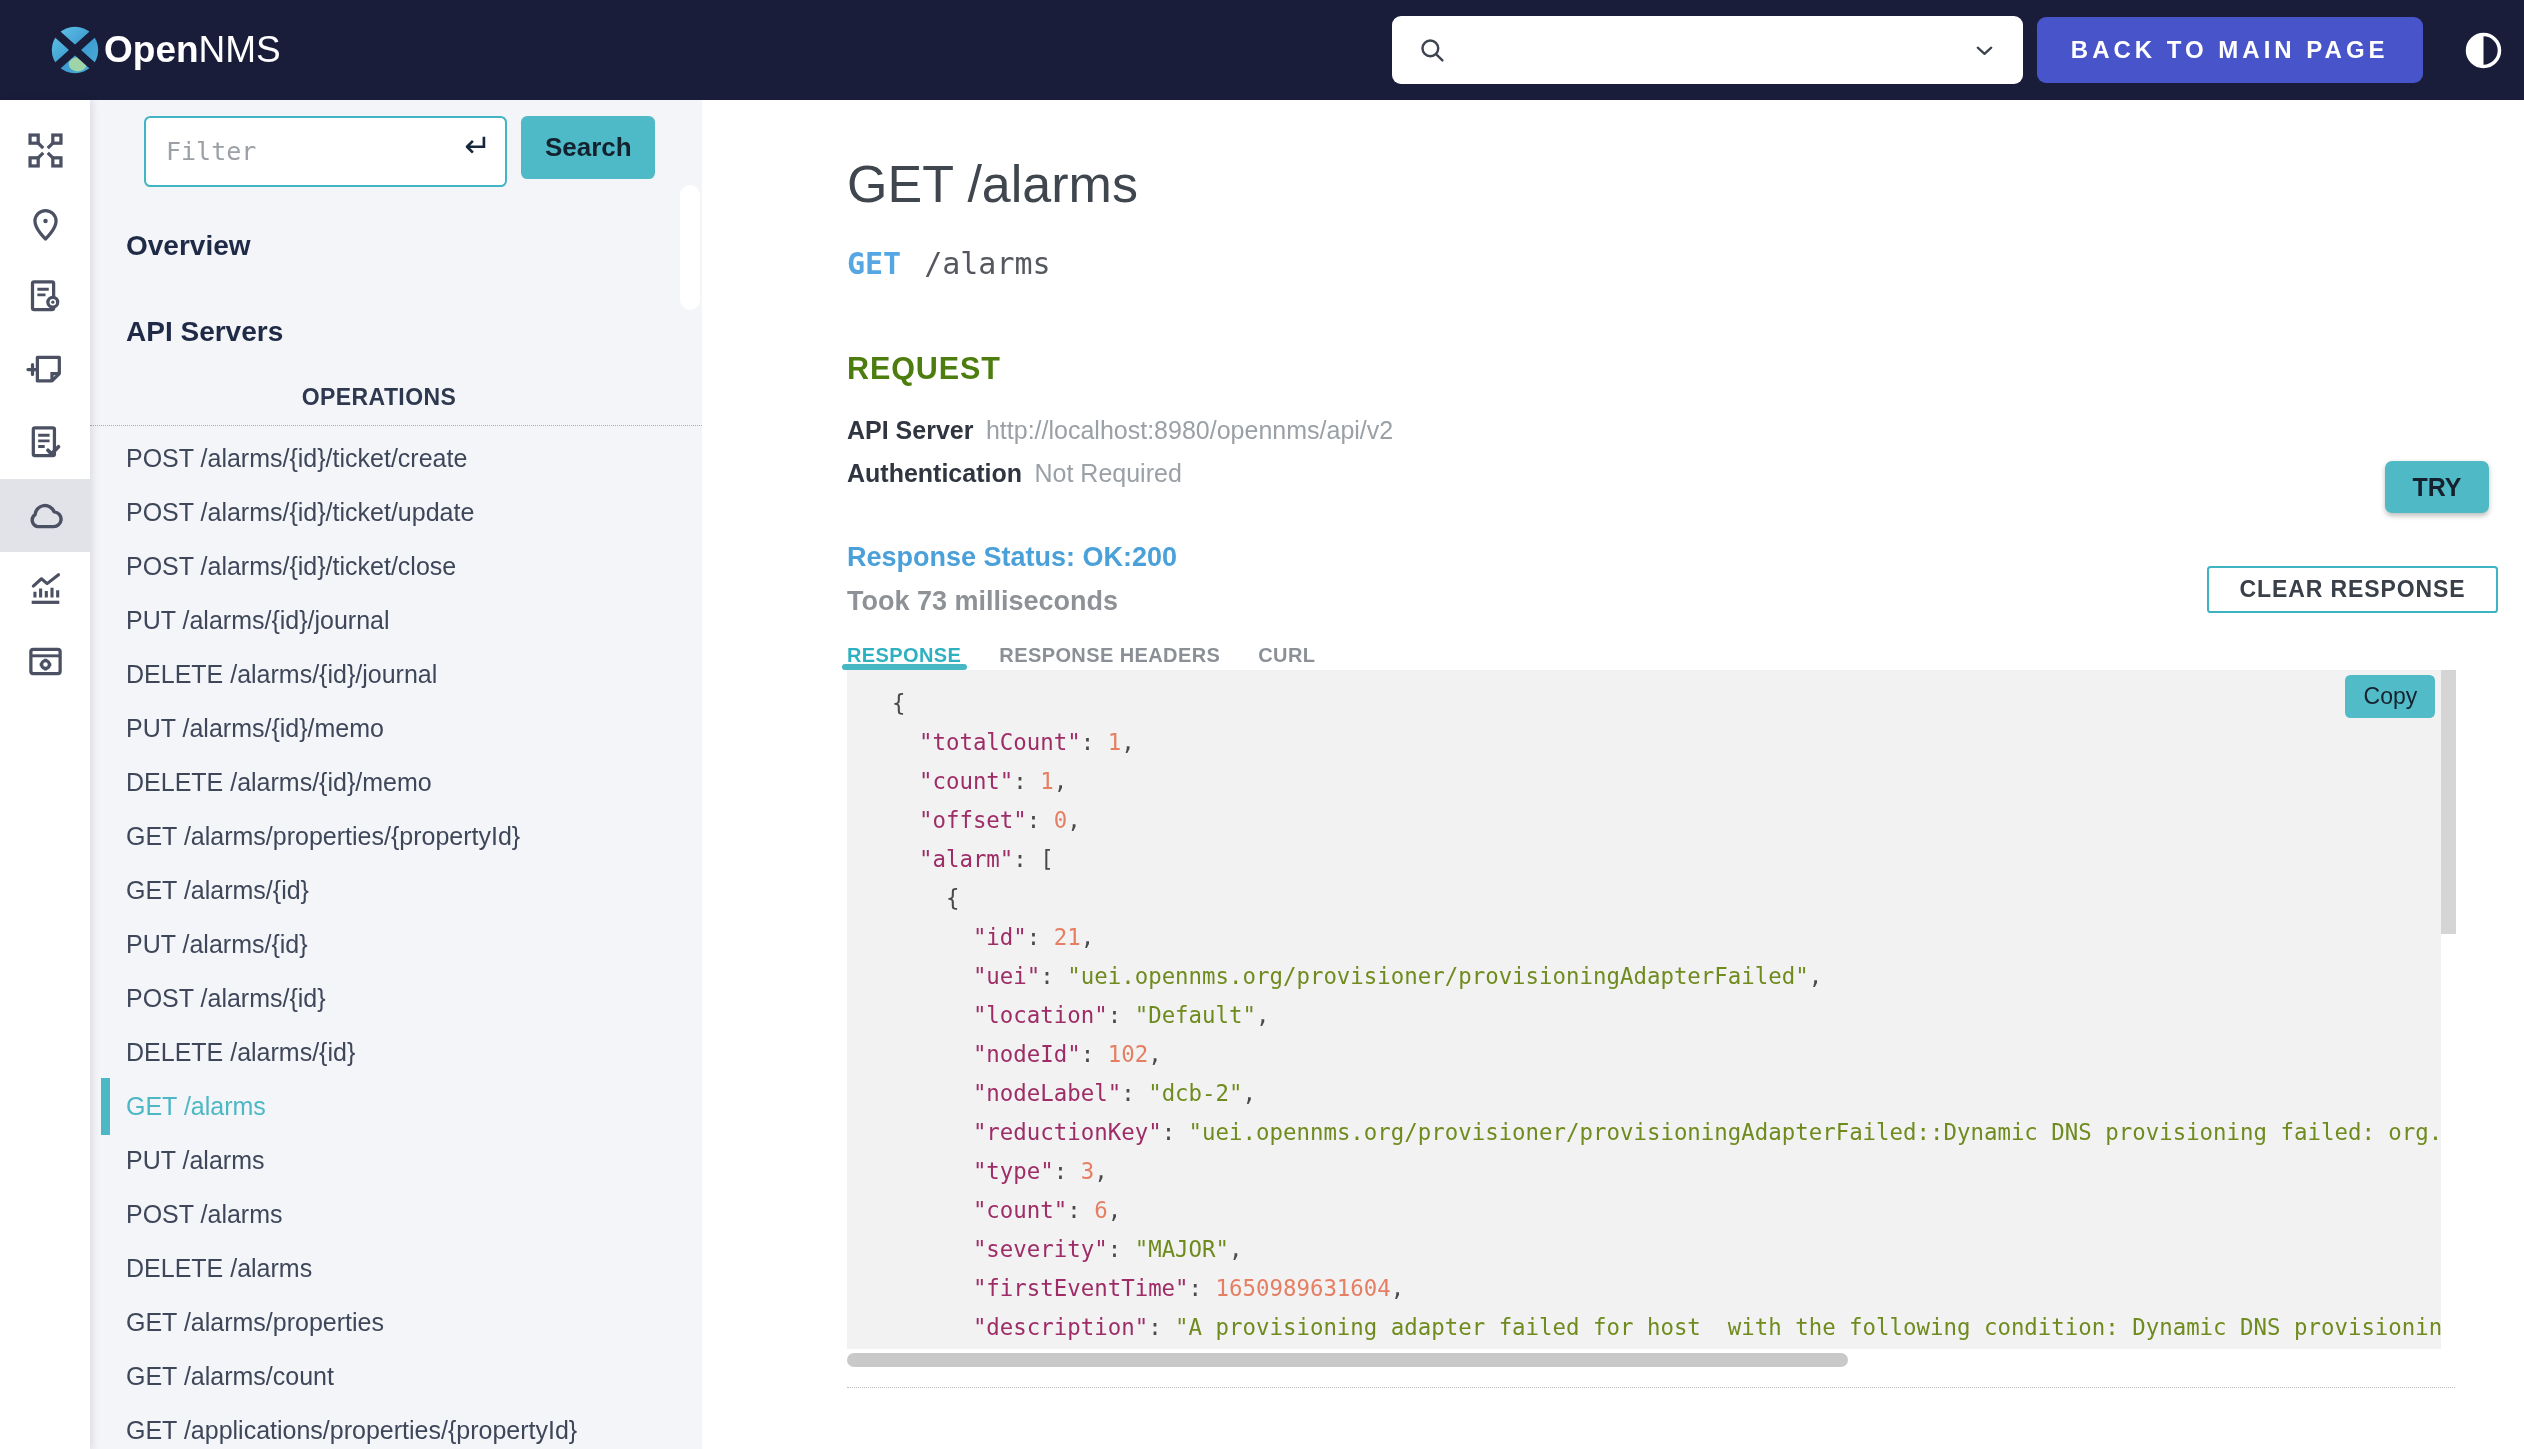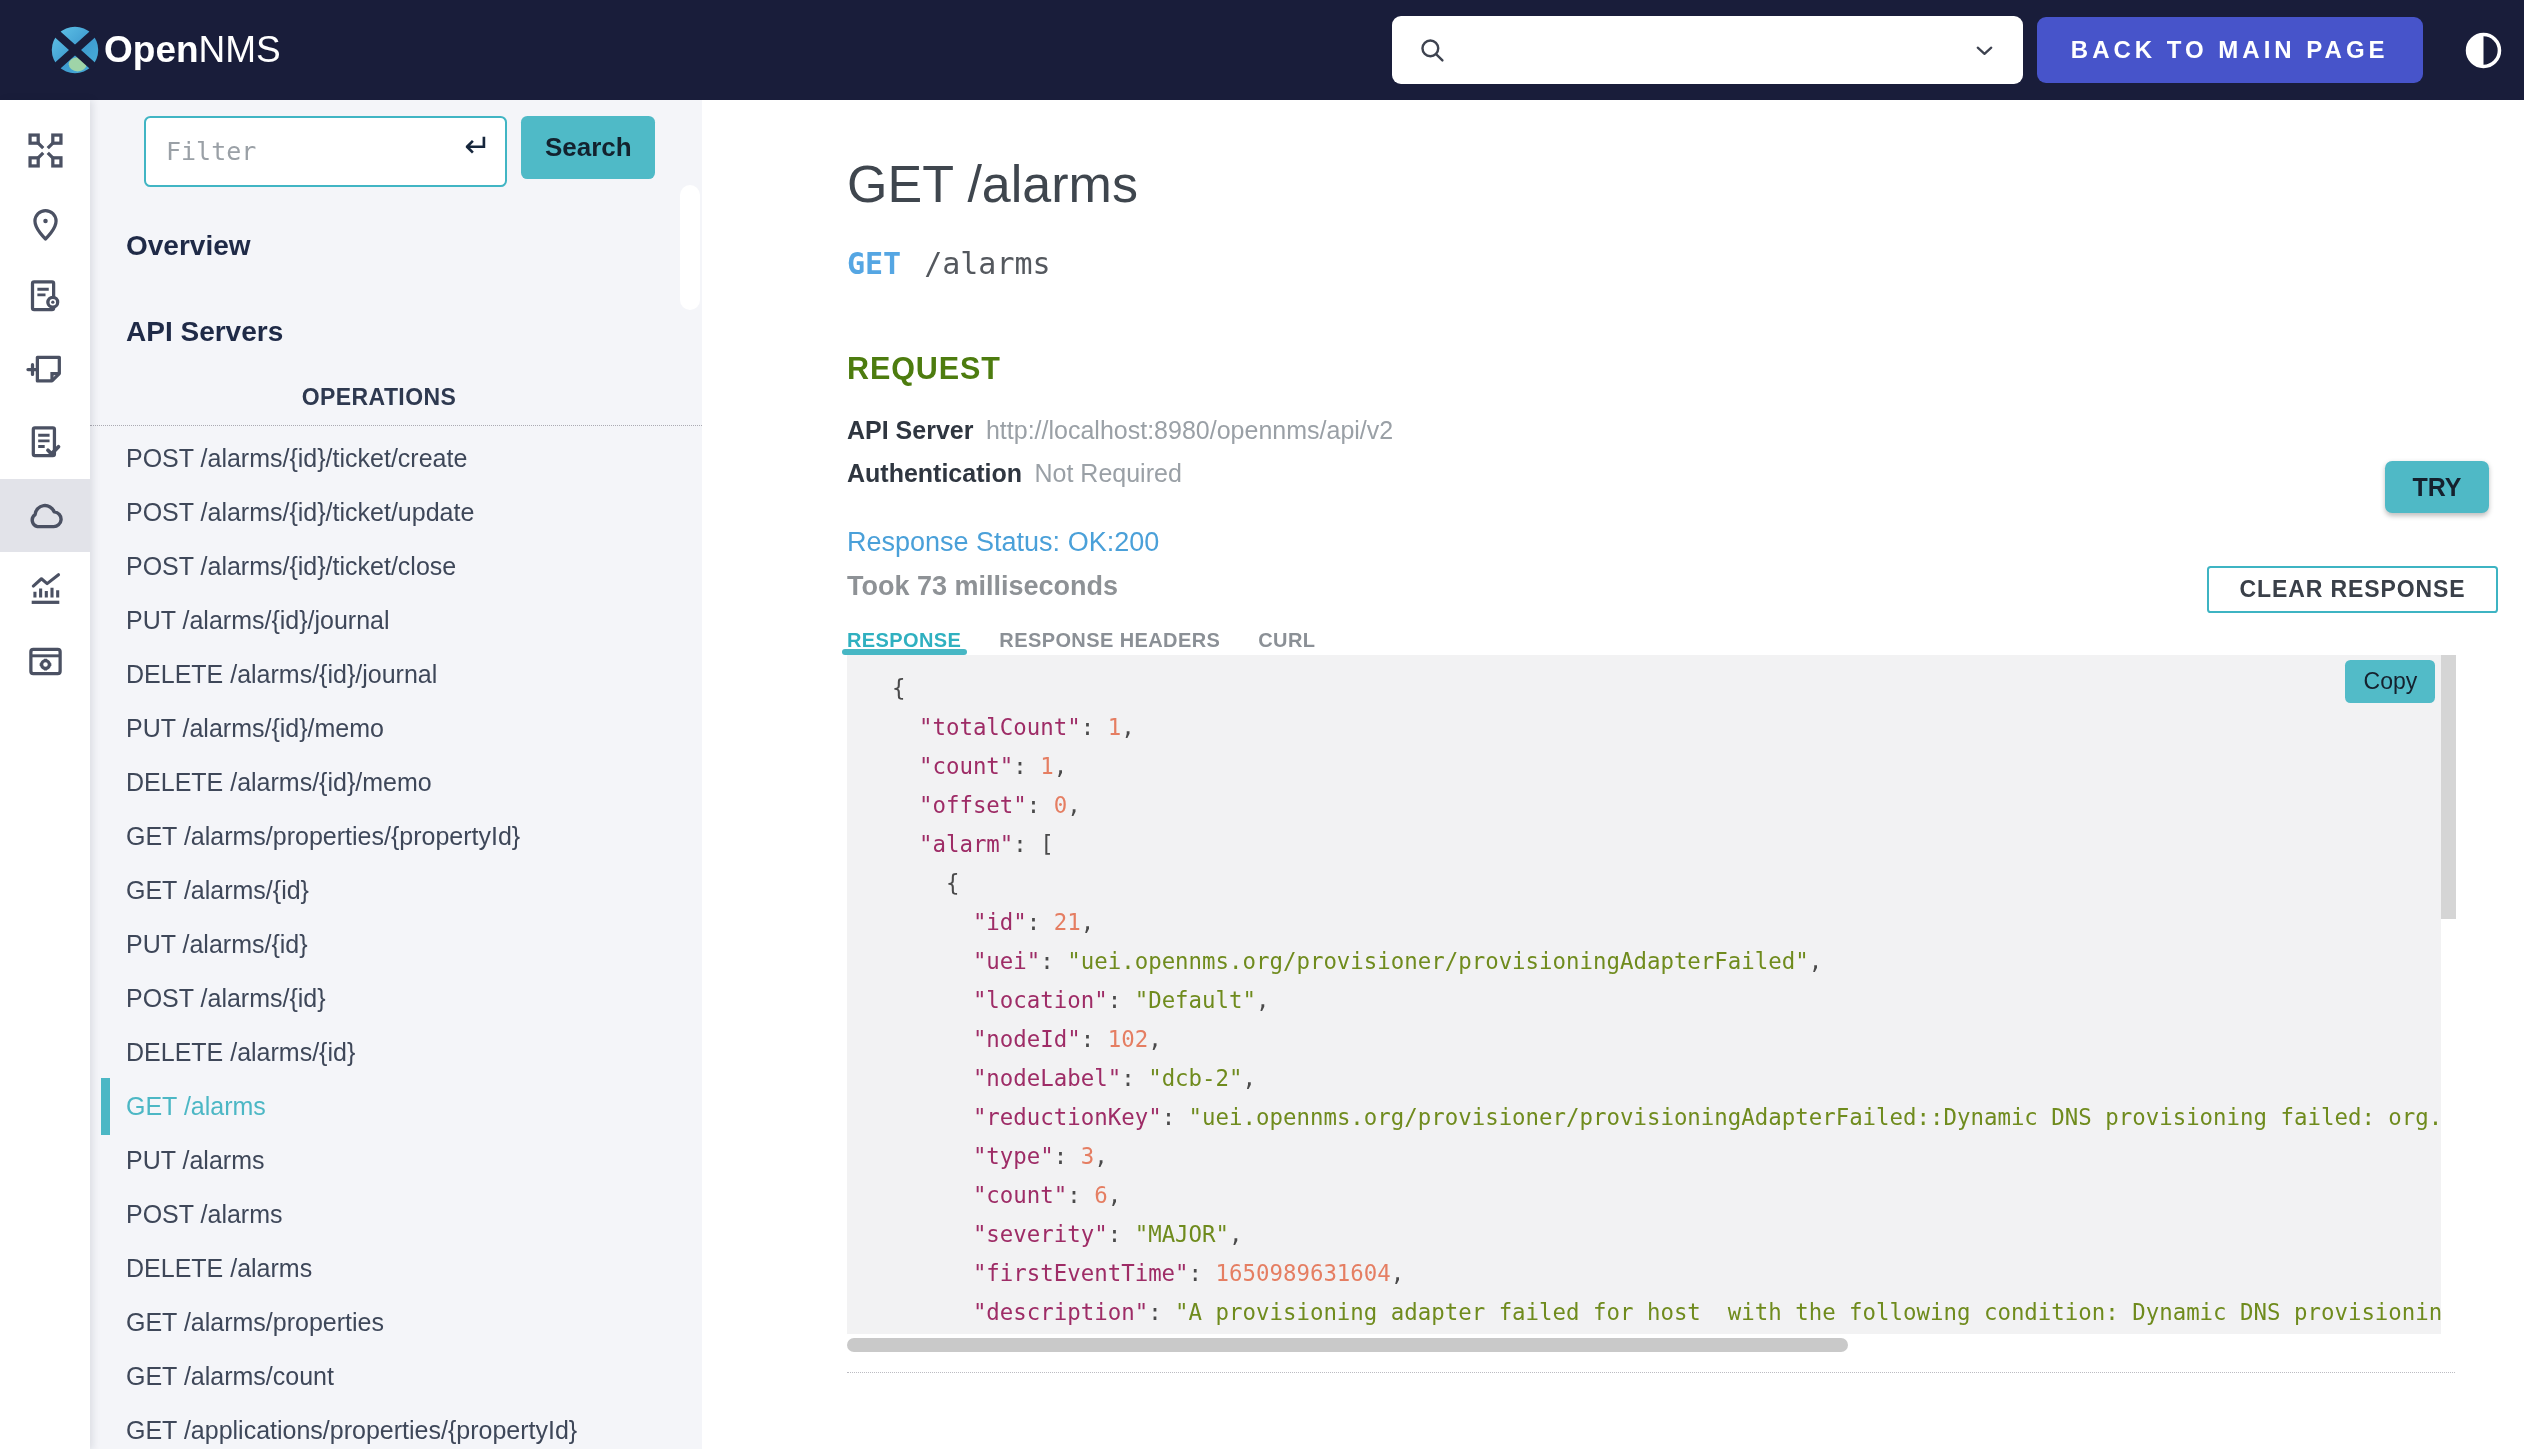--- a/index.html
+++ b/index.html
@@ -46,21 +46,21 @@
 
   
   .main{flex:1;position:relative;background:#fff;padding:54px 0 0 145px;overflow:hidden}
   .h1{font-size:52px;font-weight:400;color:#3f464e}
   .endpoint{margin-top:32px;font-family:"DejaVu Sans Mono",monospace;font-size:30px;color:#54585e}
   .endpoint .method{color:#55a6e3;font-weight:700;margin-right:23px}
   .request-h{margin-top:70px;font-size:30.5px;font-weight:700;color:#4d7c0f;letter-spacing:0.9px}
   .kv{margin-top:30px;font-size:25px;color:#9aa0a6}
   .kv + .kv{margin-top:14.3px}
   .kv b{color:#2f3640;margin-right:12.5px;font-weight:700}
-  .resp-status{margin-top:39px;font-size:27px;font-weight:400;color:#4aa0d9;cursor:pointer}
+  .resp-status{margin-top:54px;font-size:27px;font-weight:700;color:#4aa0d9;cursor:pointer}
   .took{margin-top:12.5px;font-size:27px;font-weight:700;color:#8e9296}
   .tabs{margin-top:27px;display:flex;gap:38px}
   .tab{font-size:20px;font-weight:700;color:#8b9096;letter-spacing:0.4px;position:relative;padding-bottom:3px;cursor:pointer;white-space:nowrap}
   .tab.active{color:#2fb0c0}
   .tab.active::after{content:"";position:absolute;left:-5.4px;right:-5.4px;bottom:0;height:6.3px;background:#47b7c4;border-radius:3.6px}
   .try-btn{position:absolute;top:361px;right:36px;width:104px;height:52px;background:#4fb9c6;border:none;border-radius:7.2px;font-size:25px;font-weight:700;color:#15212e;font-family:inherit;box-shadow:0 2.7px 5.4px rgba(0,0,0,.25);cursor:pointer}
   .clear-btn{position:absolute;top:466px;right:27px;height:47px;padding:0 30.5px;background:#fff;border:2.7px solid #3eb4c3;border-radius:3.6px;font-size:23px;font-weight:700;color:#3a4049;letter-spacing:0.9px;font-family:inherit;cursor:pointer}
 
   .code-wrap{position:relative;width:1609px;height:679px;background:#f2f2f3}
   .code{height:100%;width:1594px;padding:14.3px 0 0 45px;font-family:"DejaVu Sans Mono",monospace;font-size:22.4px;line-height:39px;white-space:pre;overflow:hidden}

